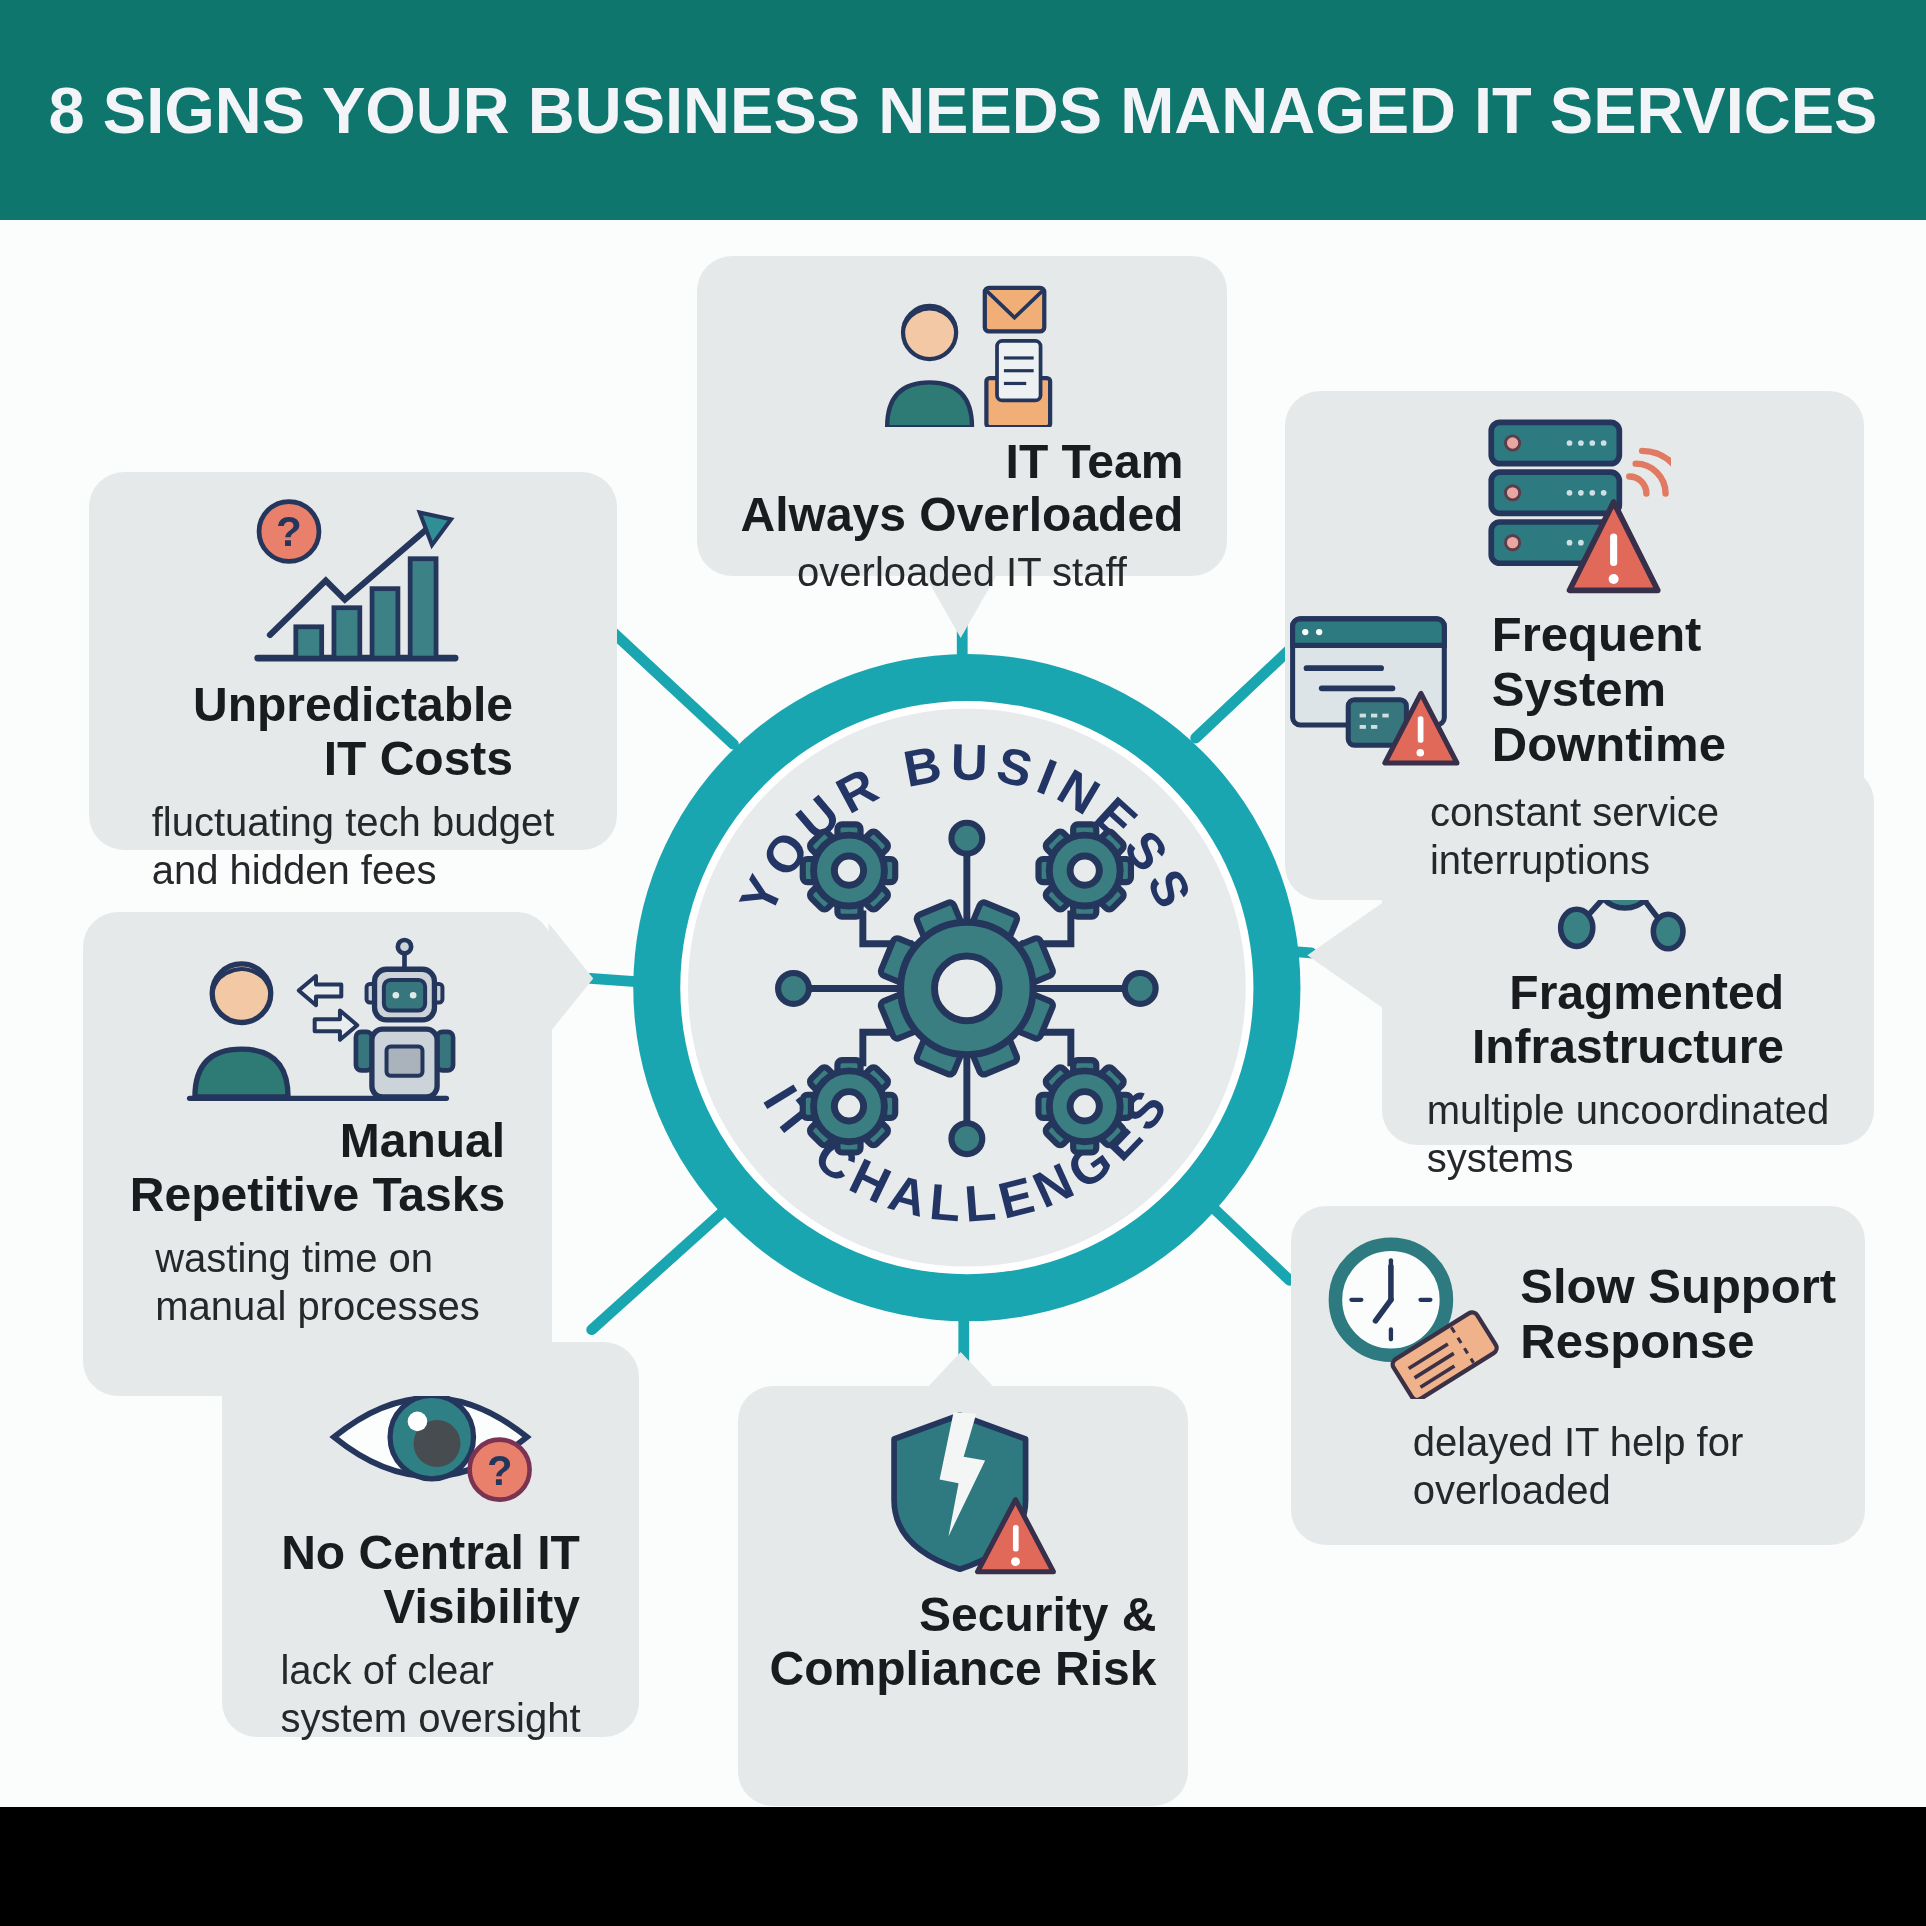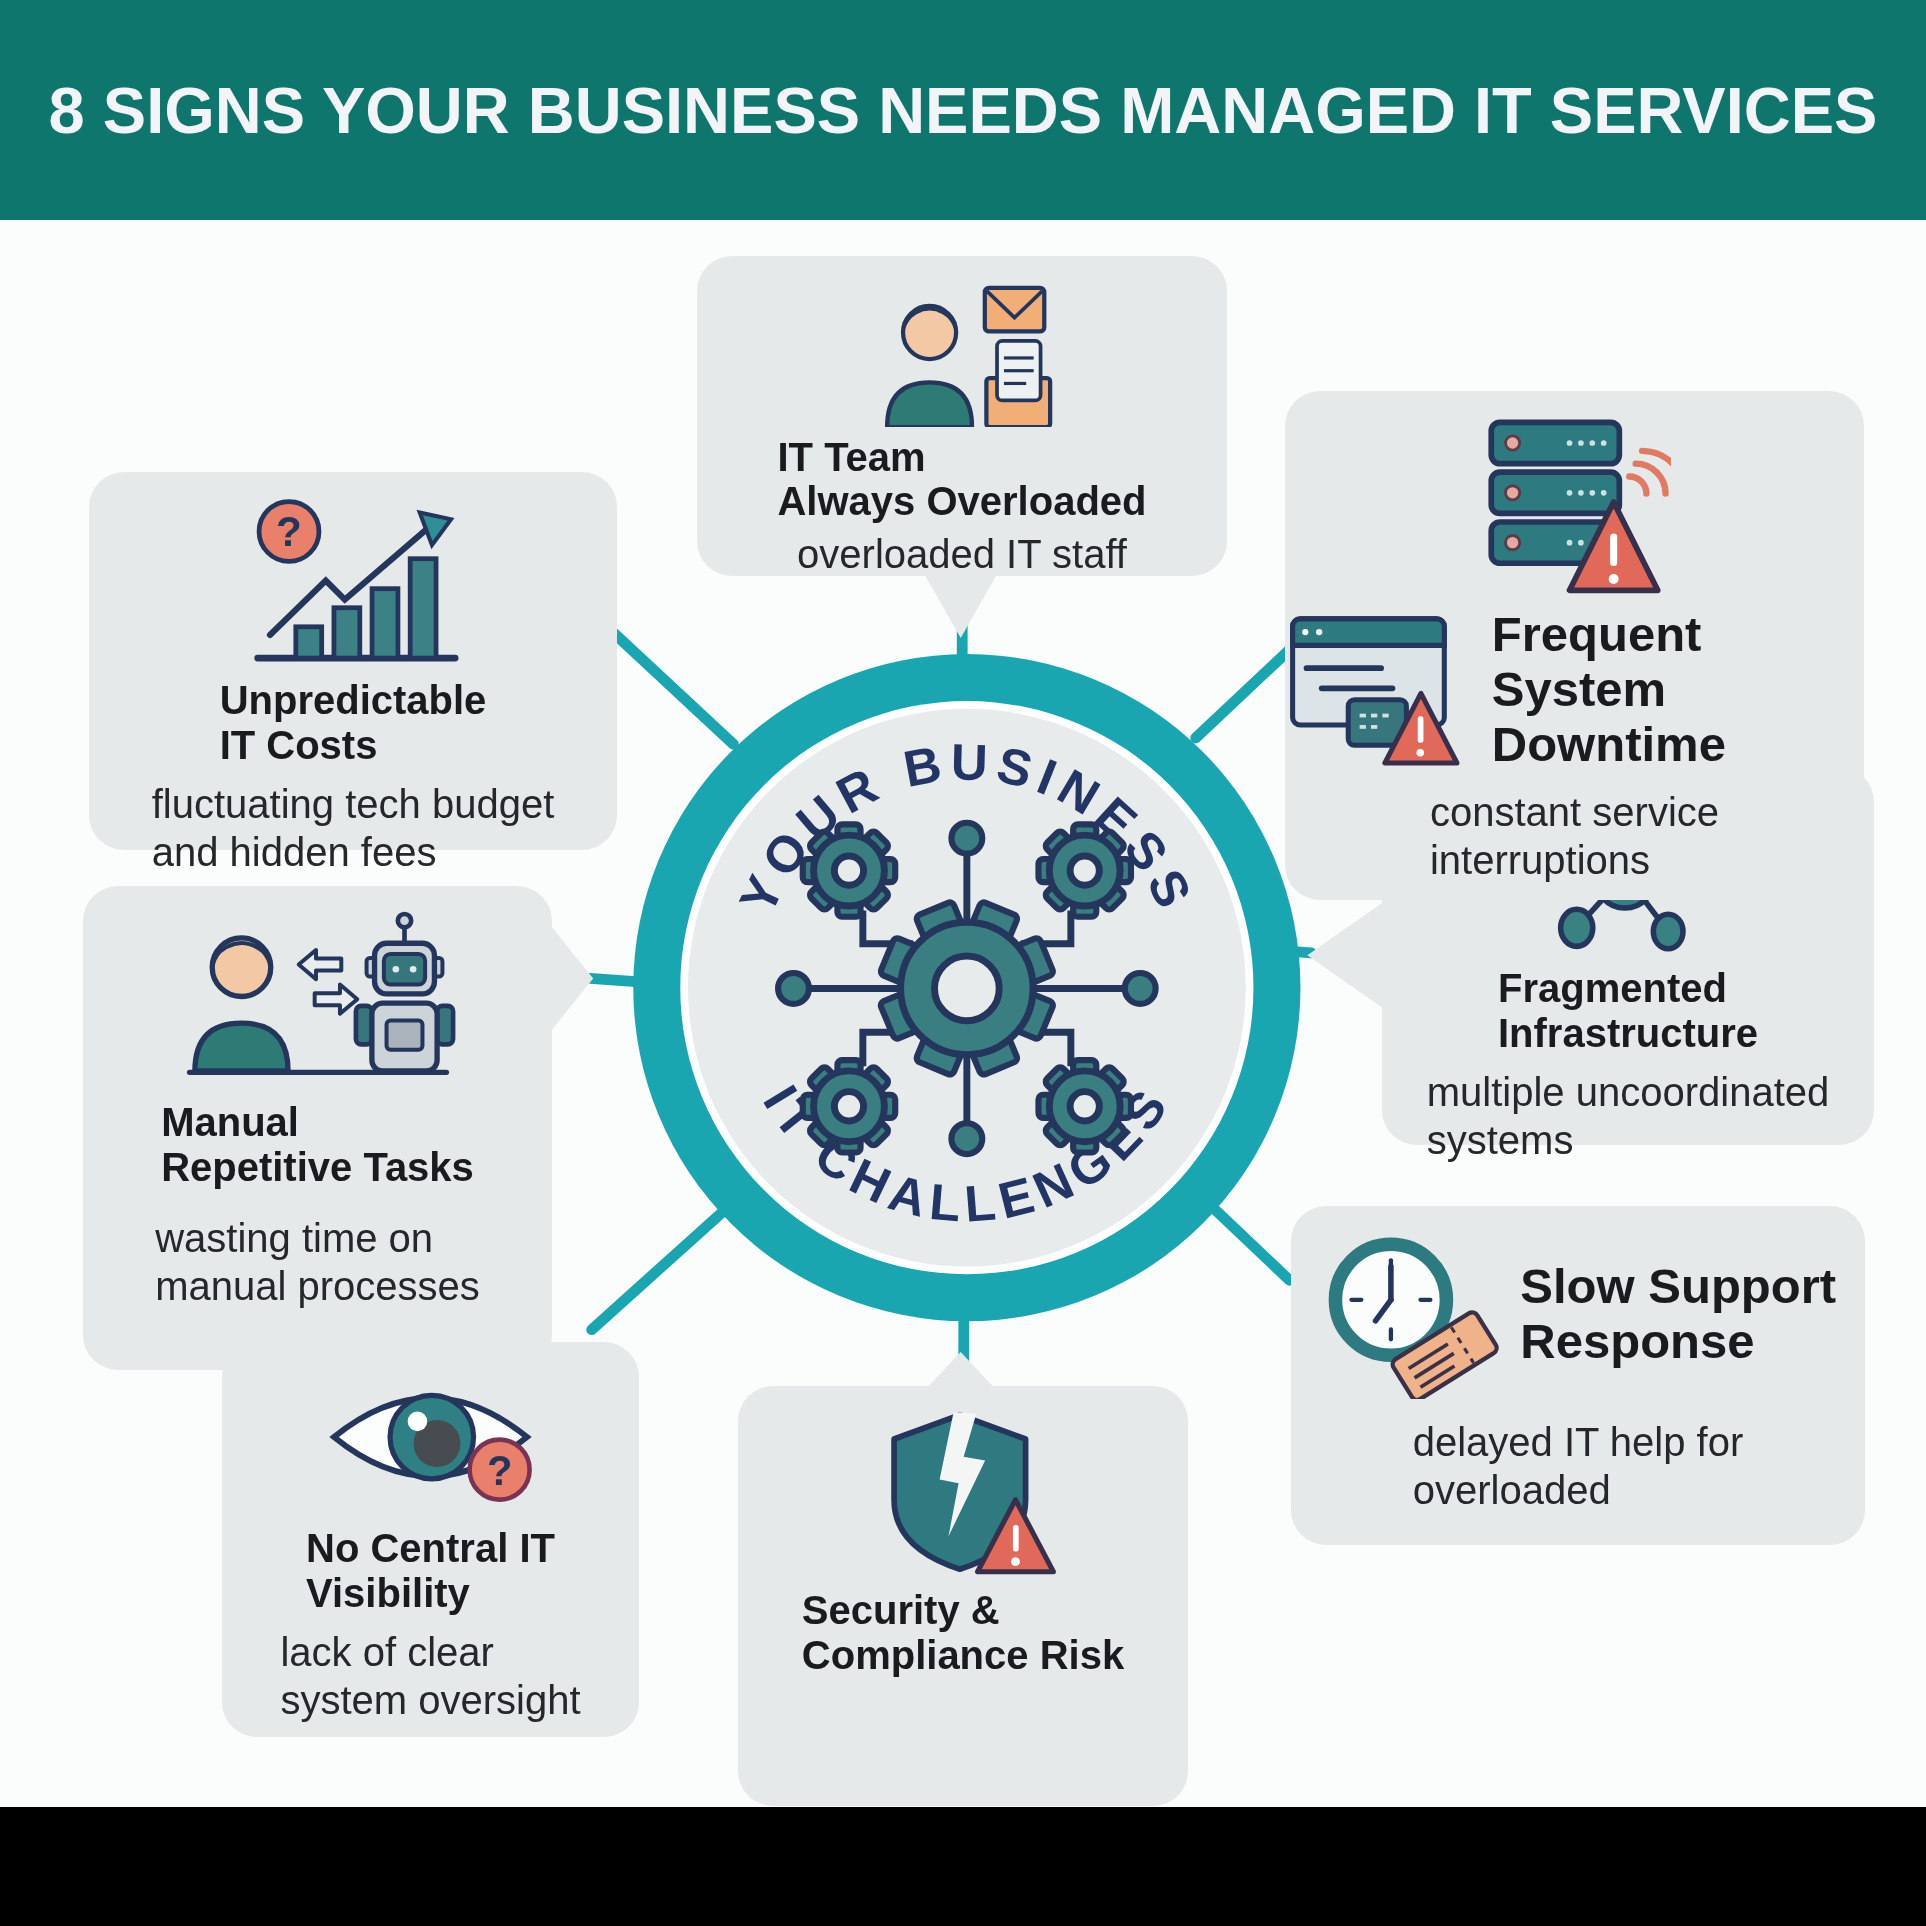--- a/index.html
+++ b/index.html
@@ -7,21 +7,21 @@
           font-family:"Liberation Sans", sans-serif;}
   
   .header{position:absolute;left:0;top:0;width:1926px;height:220px;background:#0f766e;
           display:flex;align-items:center;justify-content:center;z-index:3;}
   .header .title{color:#f2f4f7;font-size:65px;font-weight:700;letter-spacing:0px;white-space:nowrap;}
   
   .overlay{position:absolute;left:0;top:0;z-index:1;}
   
   .box{position:absolute;background:#e6e9ea;border-radius:35px;display:flex;flex-direction:column;
        align-items:center;z-index:2;box-sizing:border-box;}
-  .t{font-weight:700;font-size:40px;line-height:1.12;color:#191b1e;text-align:left;}
+  .t{font-weight:700;font-size:48px;line-height:1.12;color:#191b1e;text-align:right;}
   .t.left{text-align:left;}
   .s{font-size:40px;line-height:1.2;color:#25272b;text-align:left;margin-top:12.3px;}
   .row{display:flex;flex-direction:row;align-items:center;justify-content:center;}
   .icon{flex:none;}
   .black-band{position:absolute;left:0;top:1807px;width:1926px;height:119px;background:#000000;z-index:4;}
 </style>
 </head>
 <body>
 
 <div class="canvas">
@@ -344,21 +344,21 @@
     <div class="t" style="margin-top:12.3px;">
       <span>No Central IT</span><br>
       <span>Visibility</span>
     </div>
     <div class="s">
       <span>lack of clear</span><br>
       <span>system oversight</span>
     </div>
   </div>
 
-  <div class="box" style="left:83px;top:886px;width:469px;height:484px;padding-top:20px;gap:12px;">
+  <div class="box" style="left:83px;top:912px;width:469px;height:484px;padding-top:20px;">
     <svg class="icon" width="308" height="173" viewBox="0 0 430 260">
       <line x1="22" y1="250" x2="408" y2="250" stroke="#24365c" stroke-width="8" stroke-linecap="round"></line>
       <path d="M30,248 Q30,176 100,176 Q170,176 170,248 Z" fill="#2e7a74" stroke="#24365c" stroke-width="8"></path>
       <circle cx="100" cy="92" r="44" fill="#f3c9a5" stroke="#24365c" stroke-width="8"></circle>
       <path d="M58,86 A44,44 0 0 1 142,86 L142,78 Q100,34 58,78 Z" fill="#6e665c" stroke="#24365c" stroke-width="5"></path>
       <g fill="#e9edee" stroke="#24365c" stroke-width="6" stroke-linejoin="round">
         <polygon points="212,66 186,88 212,110 212,97 250,97 250,79 212,79"></polygon>
         <polygon points="248,118 274,140 248,162 248,149 210,149 210,131 248,131"></polygon>
       </g>
       <g>

